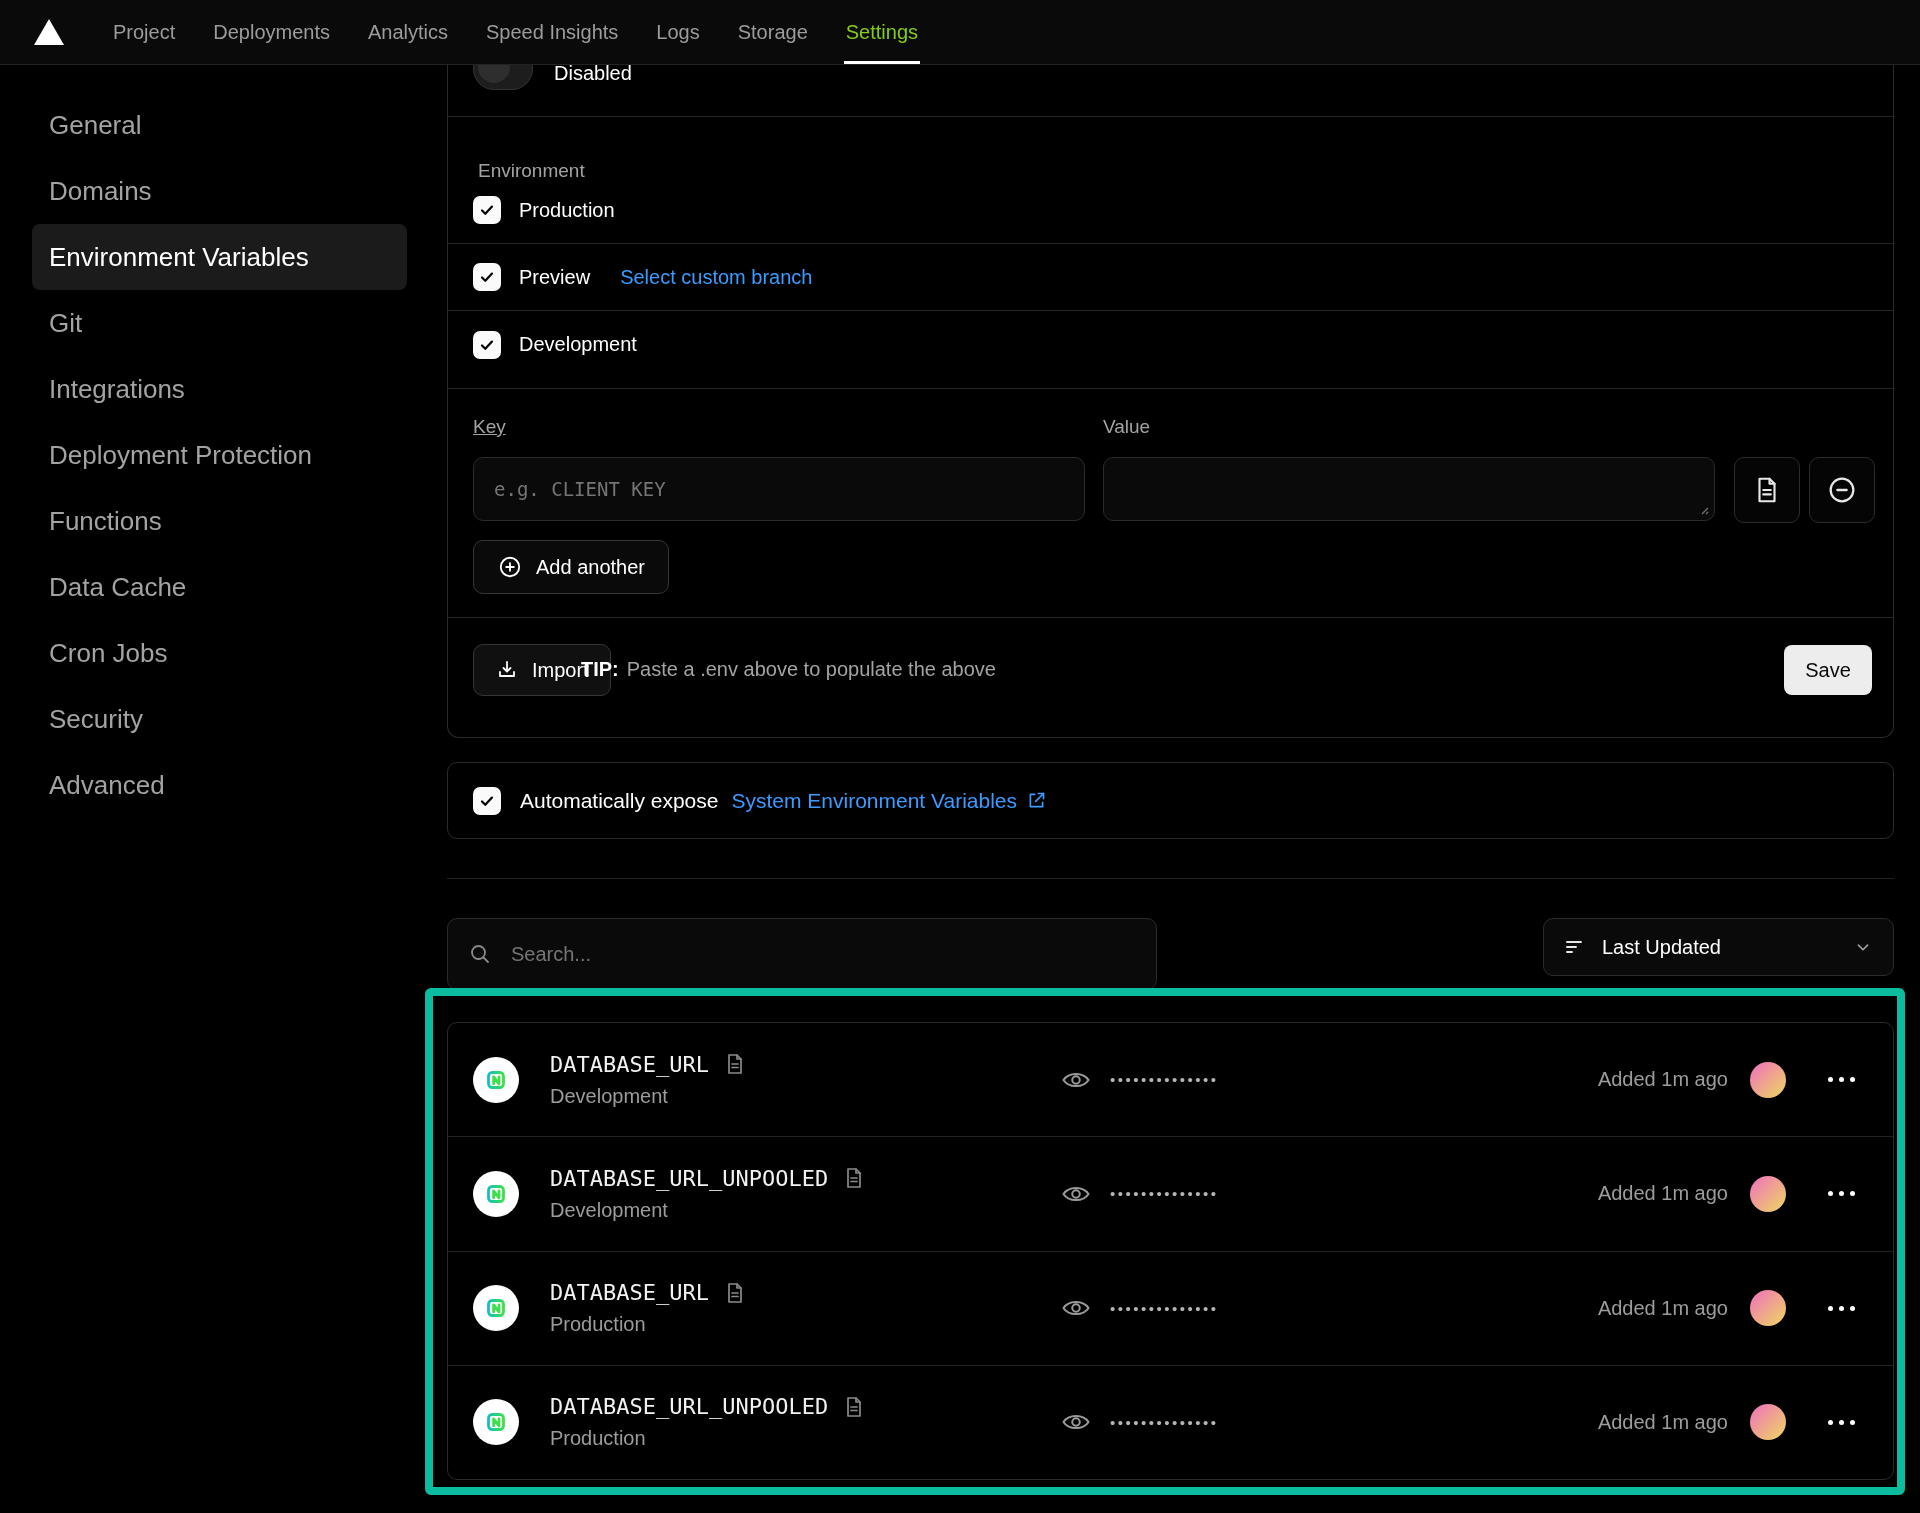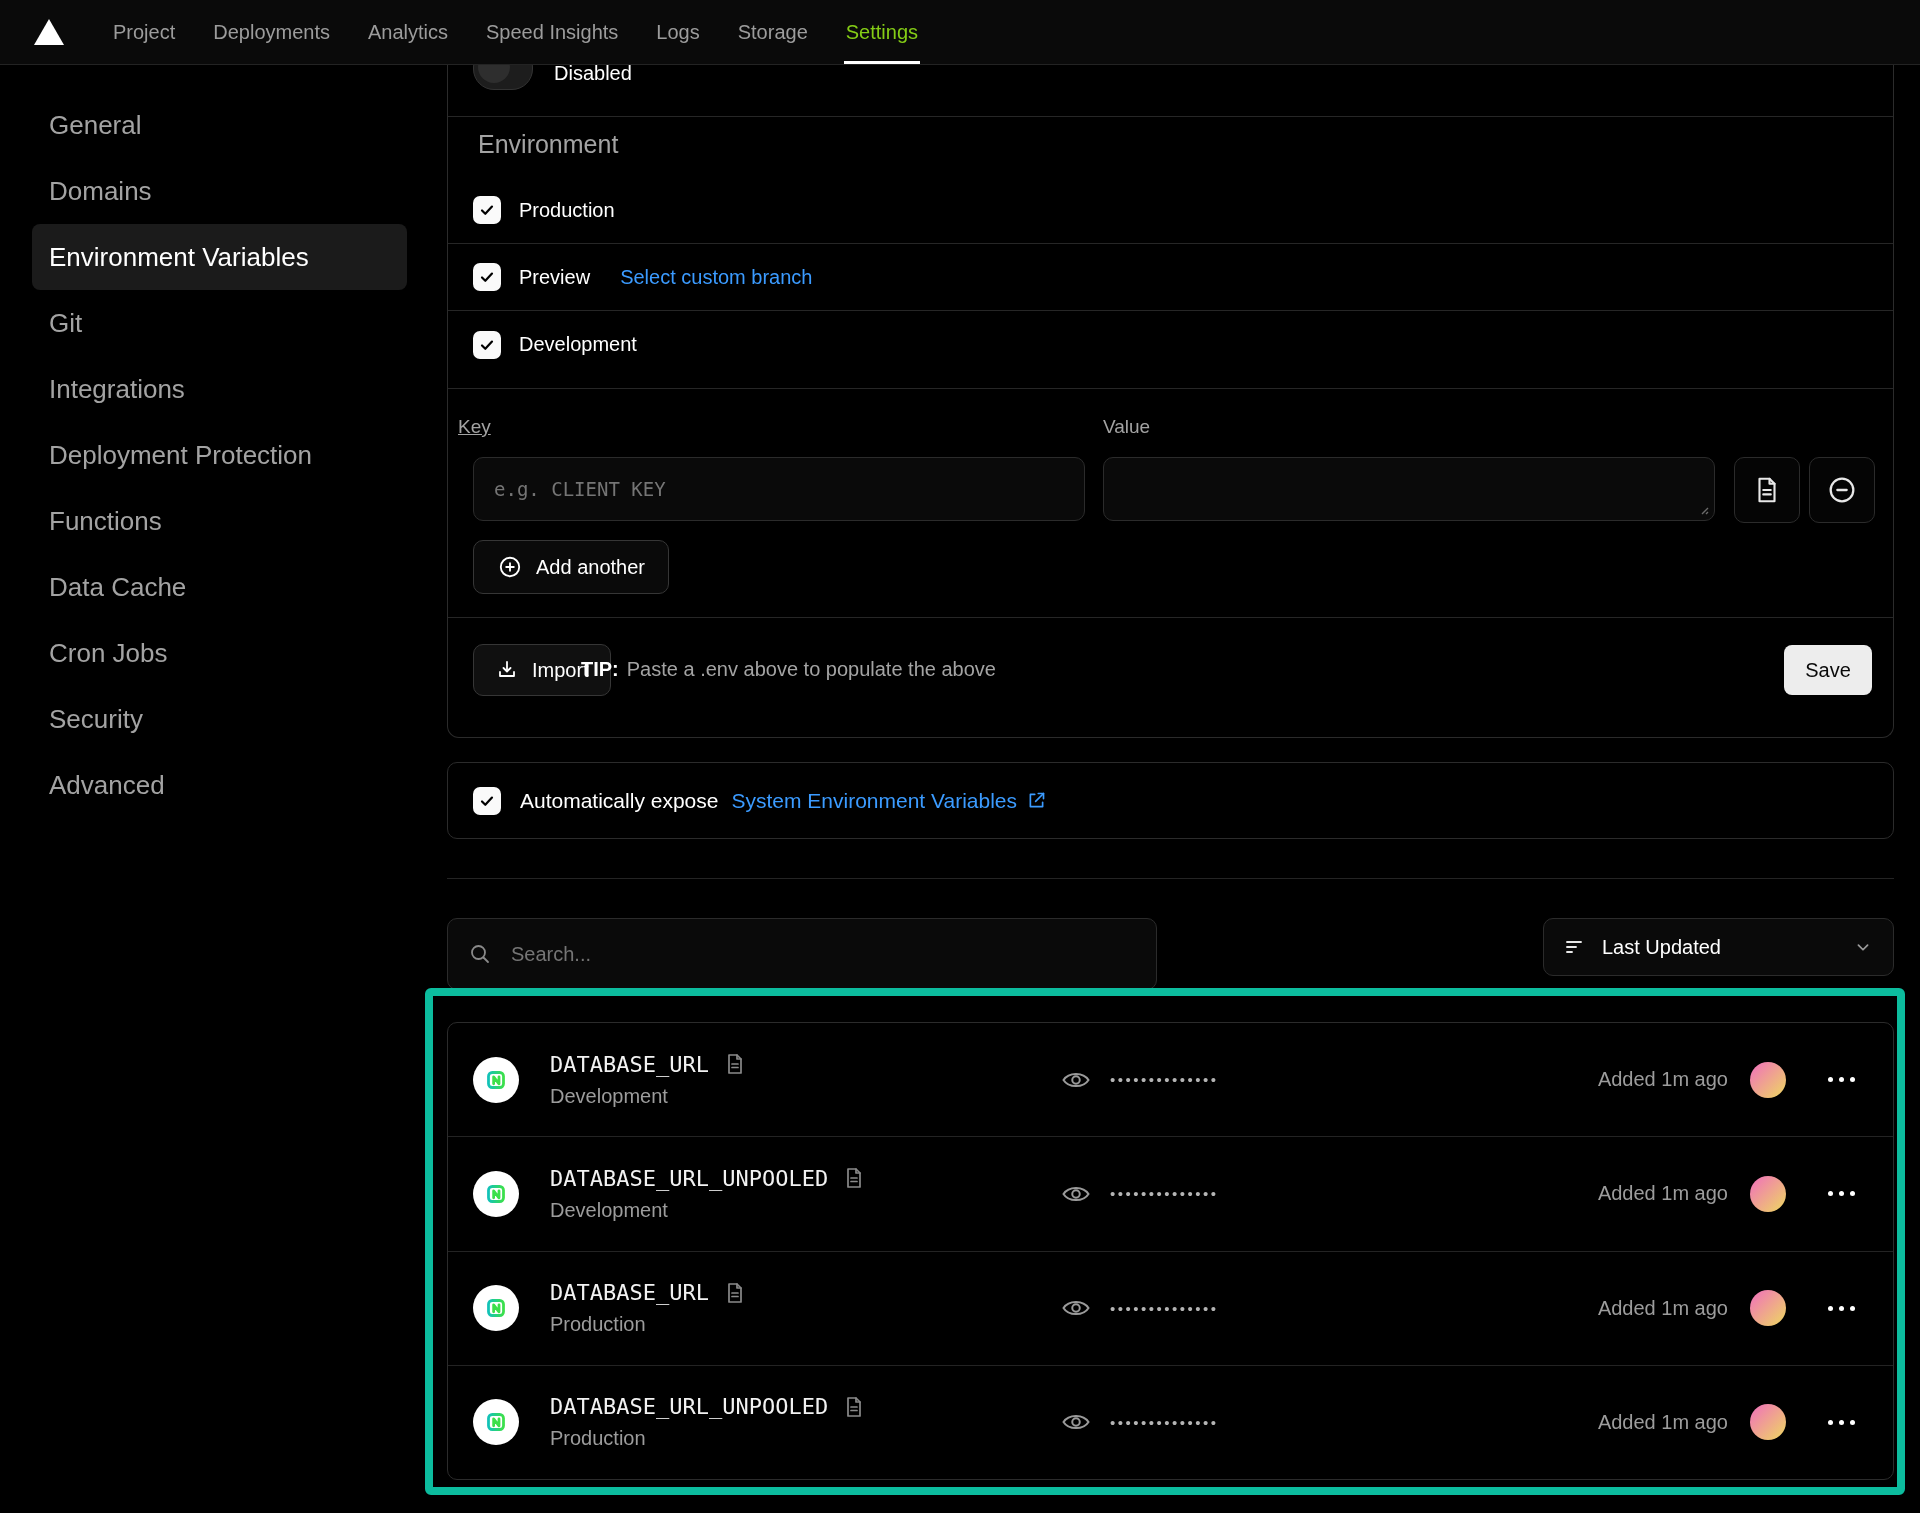--- a/index.html
+++ b/index.html
@@ -30,32 +30,32 @@
 
   
   .panel-form { position:absolute; left:447px; top:30px; width:1447px; height:708px; box-sizing:border-box;
                 border:1px solid #2b2b2b; border-top:none; border-radius:0 0 12px 12px; background:#000; }
   .row-toggle { position:absolute; top:0; left:0; right:0; height:86px; border-bottom:1px solid #262626; }
   .toggle { position:absolute; left:25px; top:16px; width:58px; height:42px; border-radius:21px;
             background:#1d1d1d; border:1px solid #333; cursor:pointer; }
   .toggle-knob { position:absolute; left:4px; top:4px; width:32px; height:32px; border-radius:50%; background:#2e2e2e; }
   .toggle-label { position:absolute; left:106px; top:32px; font-size:20px; color:#fff; }
 
-  .env-label { position:absolute; left:30px; top:100px; font-size:25px; color:#a3a3a3; }
+  .env-label { position:absolute; left:30px; top:130px; font-size:19px; color:#a3a3a3; }
   .chk-row { position:absolute; left:0; right:0; height:67px; display:flex; align-items:center;
              padding-left:25px; gap:18px; box-sizing:border-box; }
   .chk-row.r1 { top:147px; border-bottom:1px solid #262626; }
   .chk-row.r2 { top:214px; border-bottom:1px solid #262626; }
   .chk-row.r3 { top:281px; }
   .chk-label { font-size:20px; color:#fff; }
   .branch-link { font-size:20px; color:#3b9bff; margin-left:12px; cursor:pointer; }
 
   .kv-divider { position:absolute; top:358px; left:0; right:0; height:1px; background:#262626; }
   .field-label { position:absolute; top:386px; font-size:19px; color:#a3a3a3; }
-  .field-label.key { left:10px;text-decoration:underline; } .field-label.value { left:655px; }
+  .field-label.key { left:25px;text-decoration:underline; } .field-label.value { left:655px; }
   .key-input { position:absolute; left:25px; top:427px; width:612px; height:64px; background:#0a0a0a;
                border:1px solid #2b2b2b; border-radius:10px; box-sizing:border-box; color:#ec4899;
                font-family:"DejaVu Sans Mono", monospace; font-size:19px; padding:0 20px; outline:none; }
   .key-input::placeholder { color:#757575; }
   .value-wrap { position:absolute; left:655px; top:427px; width:612px; height:64px; }
   .value-input { width:100%; height:100%; background:#0a0a0a; border:1px solid #2b2b2b; border-radius:10px;
                  box-sizing:border-box; resize:none; padding:16px 20px; color:#fff; outline:none;
                  font-family:"DejaVu Sans Mono", monospace; font-size:19px; }
   .value-grip { position:absolute; right:6px; bottom:6px; pointer-events:none; }
   .icon-btn { position:absolute; top:427px; width:64px; height:64px; border:1px solid #2b2b2b; border-radius:10px;

